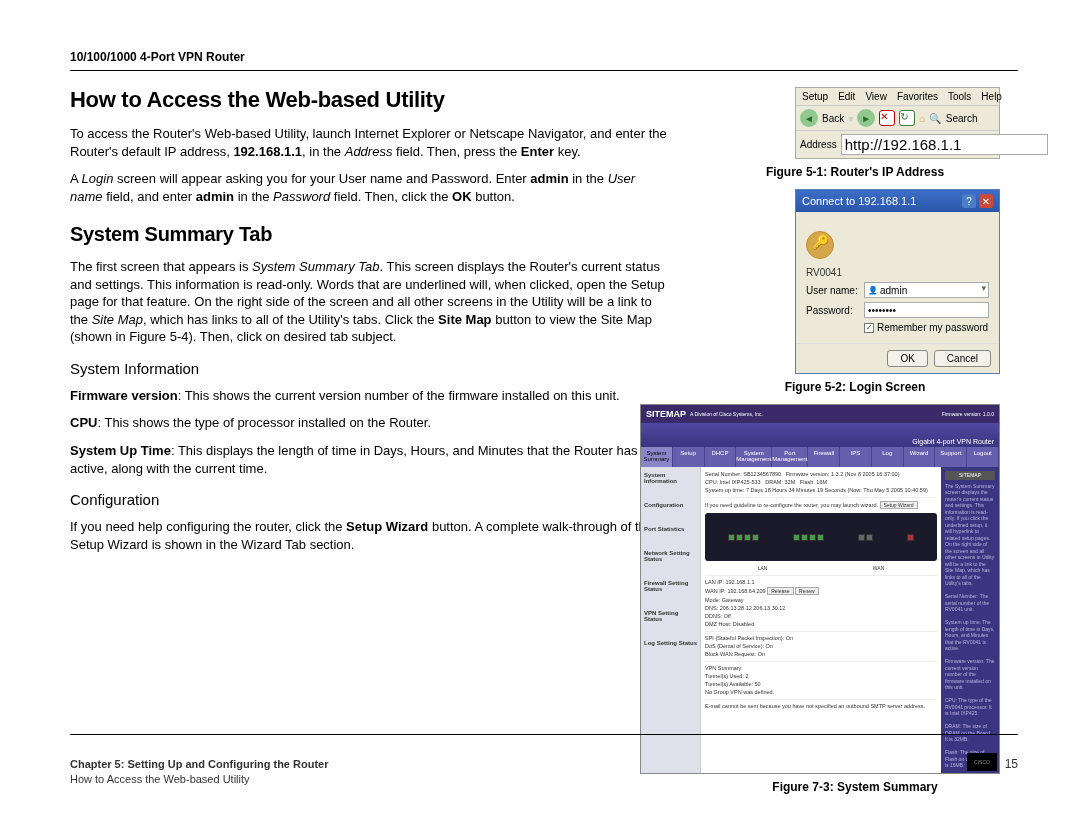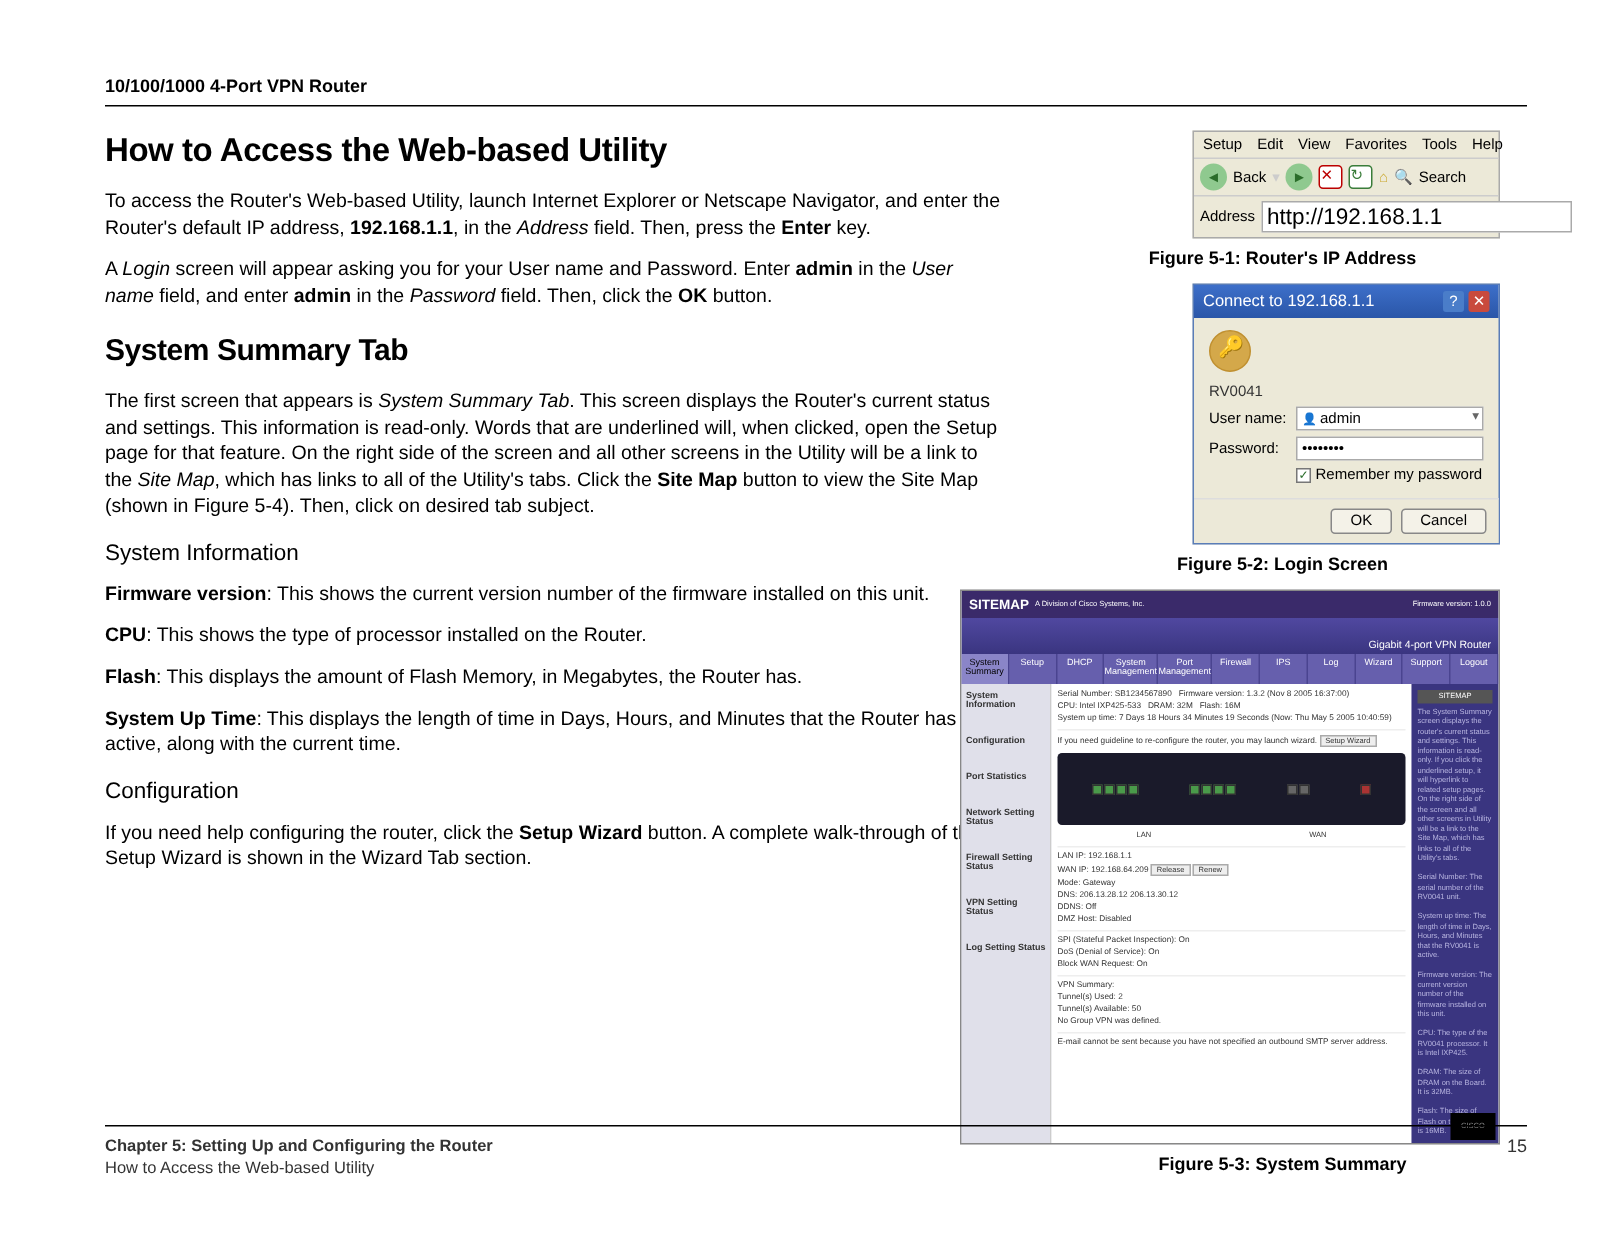--- a/index.html
+++ b/index.html
@@ -131,21 +131,21 @@
     color: #fff;
     padding: 4px 6px;
     display: flex;
     justify-content: space-between;
     align-items: center;
     font-size: 11px;
   }
   .login-title .help-close { display:flex; gap:3px; }
   .tb-square { width:14px; height:14px; background:#c94a3d; color:#fff; display:inline-flex; align-items:center; justify-content:center; border-radius:2px; font-size:10px;}
   .tb-help { background:#4a7dc9; }
-  .login-body { padding: 8px 10px 6px 10px; }
+  .login-body { padding: 19px 10px 6px 10px; }
   .login-icon-row { display:flex; align-items:center; gap:8px; margin-bottom:8px; }
   .key-icon {
     width: 28px; height: 28px;
     background: #d4a84a;
     border-radius: 50%;
     border: 1px solid #c09030;
     position: relative;
   }
   .key-icon::after { content:"🔑"; position:absolute; font-size:14px; left:5px; top:2px; }
   .realm { font-size: 10px; color:#333; }
@@ -267,21 +267,21 @@
     align-items:center;
     justify-content:center;
   }
   
   .footer {
     position: absolute;
     bottom: 48px;
     left: 70px;
     right: 62px;
     border-top: 1px solid #000;
-    padding-top: 6px;
+    padding-top: 22px;
     display: flex;
     justify-content: space-between;
     font-size: 11px;
     color: #333;
   }
   .footer .fl { line-height: 1.3; }
   .footer .pg { font-size: 12px; }
 </style>
 </head>
 <body>
@@ -300,21 +300,20 @@
     </p>
 
     <h2>System Summary Tab</h2>
     <p>
       <span>The first screen that appears is </span><span class="i">System Summary Tab</span><span>. This screen displays the Router's current status and settings. This information is read-only. Words that are underlined will, when clicked, open the Setup page for that feature. On the right side of the screen and all other screens in the Utility will be a link to the </span><span class="i">Site Map</span><span>, which has links to all of the Utility's tabs. Click the </span><span class="b">Site Map</span><span> button to view the Site Map (shown in Figure 5-4). Then, click on desired tab subject.</span>
     </p>
 
     <h3>System Information</h3>
     <p><span class="b">Firmware version</span><span>: This shows the current version number of the firmware installed on this unit.</span></p>
     <p><span class="b">CPU</span><span>: This shows the type of processor installed on the Router.</span></p>
-    <p><span class="b">Flash</span><span>: This displays the amount of Flash Memory, in Megabytes, the Router has.</span></p>
     <p><span class="b">System Up Time</span><span>: This displays the length of time in Days, Hours, and Minutes that the Router has been active, along with the current time.</span></p>
 
     <h3>Configuration</h3>
     <p>
       <span>If you need help configuring the router, click the </span><span class="b">Setup Wizard</span><span> button. A complete walk-through of the Setup Wizard is shown in the Wizard Tab section.</span>
     </p>
   </div>
 
   <div class="right-col">
 
@@ -478,21 +477,21 @@
 
 Flash: The size of Flash on the Board. It is 16MB.
 
 Configuration: If you need guideline to re-configure the router, you may launch Wizard.
 
 More...</div>
         </div>
       </div>
       <div class="ss-corner">CISCO</div>
     </div>
-    <div class="fig-caption">Figure 5-3: System Summary</div>
+    <div class="fig-caption">Figure 7-3: System Summary</div>
   </div>
 </div>
 
 <div class="footer">
   <div class="fl">
     <div><span class="b">Chapter 5: Setting Up and Configuring the Router</span></div>
     <div>How to Access the Web-based Utility</div>
   </div>
   <div class="pg">15</div>
 </div>

